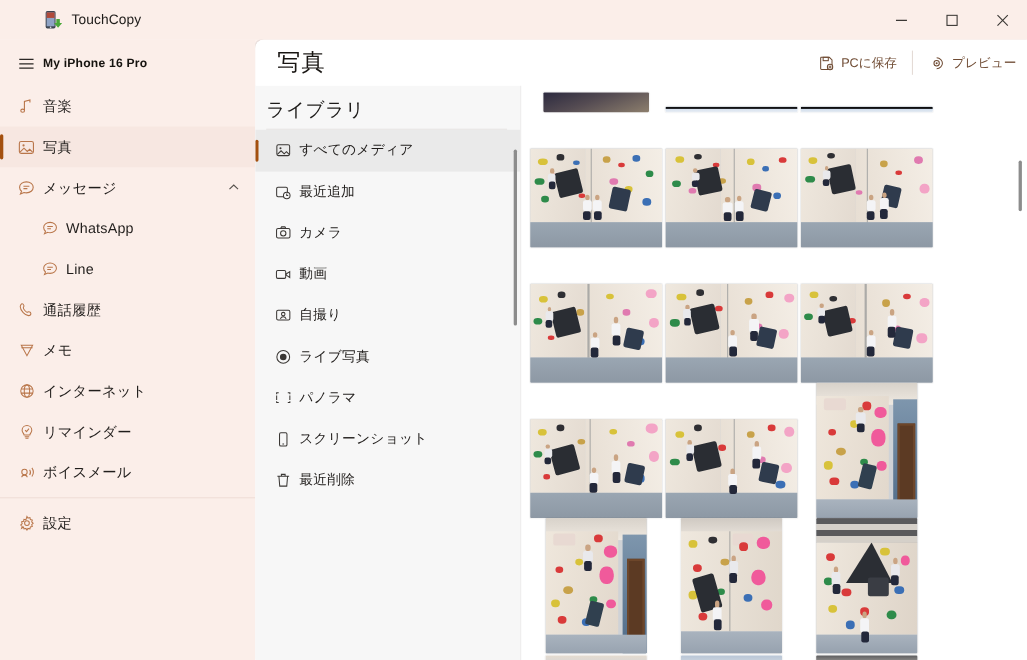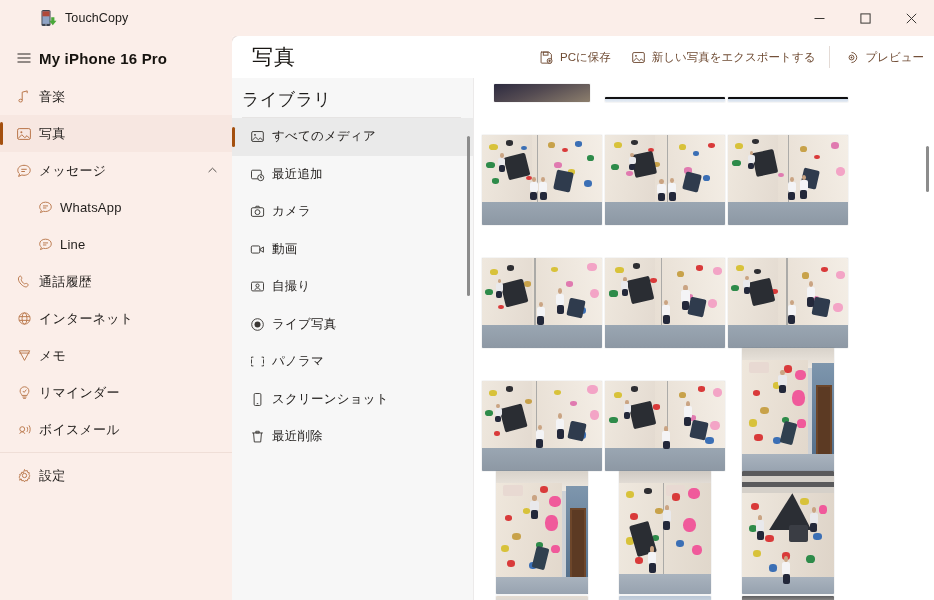--- a/index.html
+++ b/index.html
@@ -68,21 +68,21 @@
     width: 3px; height: 23px; background: #a4500f; border-radius: 2px;
   }
   .ni-icon {
     width: 30px; flex: 0 0 30px;
     display: flex; align-items: center; justify-content: center;
     color: #b9764a;
   }
   .ni-label {
     font-size: 13px; color: #201d1b; letter-spacing: .2px;
   }
-  .nav-item.device .ni-label { font-size: 15px; font-weight: 600; color:#16130f;}
+  .nav-item.device .ni-label { font-size: 11px; font-weight: 600; color:#16130f;}
   .ni-chev { margin-left: auto; margin-right: 14px; color:#55504c; }
   .nav-item.sub { padding-left: 30px; }
   .nav-item.sub .ni-icon { color:#b9764a; }
   .nav-sep {
     height: 1px; background: #efded7; margin: 4px 0 4px 0;
   }
 
   
   .mainpane {
     flex: 1 1 auto;
@@ -348,36 +348,36 @@
               <path d="M3.3 2.2c1 0 1.3.6 1.7 1.7.4 1.1-.5 1.5-.5 2.2 0 1.3 2.1 3.9 3.5 4.4.7.2 1.1-.8 2.1-.5 1.1.3 1.7.7 1.7 1.7 0 .9-1 2.1-2.3 2.1-3.1 0-8-5-8-8.5 0-1.4 1-3.1 1.8-3.1z" fill="none" stroke="currentColor" stroke-width="1"></path>
             </svg>
         </span>
         <span class="ni-label">通話履歴</span>
       </div>
 
 
       <div class="nav-item">
         <span class="ni-icon">
           <svg width="15" height="15" viewBox="0 0 16 16">
+              <path d="M2.5 3h11l-5.5 10.2z" fill="none" stroke="currentColor" stroke-width="1"></path>
+              <path d="M2.5 5.4h11" stroke="currentColor" stroke-width="1"></path>
+            </svg>
+        </span>
+        <span class="ni-label">メモ</span>
+      </div>
+
+      <div class="nav-item">
+        <span class="ni-icon">
+          <svg width="15" height="15" viewBox="0 0 16 16">
               <circle cx="8" cy="8" r="6" fill="none" stroke="currentColor" stroke-width="1"></circle>
               <ellipse cx="8" cy="8" rx="2.6" ry="6" fill="none" stroke="currentColor" stroke-width="1"></ellipse>
               <path d="M2.3 6h11.4M2.3 10h11.4" stroke="currentColor" stroke-width="1"></path>
             </svg>
         </span>
         <span class="ni-label">インターネット</span>
-      </div>
-
-      <div class="nav-item">
-        <span class="ni-icon">
-          <svg width="15" height="15" viewBox="0 0 16 16">
-              <path d="M2.5 3h11l-5.5 10.2z" fill="none" stroke="currentColor" stroke-width="1"></path>
-              <path d="M2.5 5.4h11" stroke="currentColor" stroke-width="1"></path>
-            </svg>
-        </span>
-        <span class="ni-label">メモ</span>
       </div>
 
       <div class="nav-item">
         <span class="ni-icon">
           <svg width="15" height="15" viewBox="0 0 16 16">
               <path d="M8 1.9c2.6 0 4.7 2 4.7 4.6 0 2.2-1.7 3.1-1.9 4.6H5.2C5 9.6 3.3 8.7 3.3 6.5 3.3 3.9 5.4 1.9 8 1.9z" fill="none" stroke="currentColor" stroke-width="1"></path>
               <path d="M5.8 12.8h4.4M6.5 14.2h3" stroke="currentColor" stroke-width="1"></path>
               <path d="M6.2 6.4l1.4 1.5L10 4.9" fill="none" stroke="currentColor" stroke-width="1"></path>
             </svg>
         </span>
@@ -419,30 +419,20 @@
               <svg width="15" height="15" viewBox="0 0 16 16" stroke="currentColor" fill="none" stroke-width="1">
                 <path d="M2.2 2.2h8.4l2.6 2.6v8.4a.8.8 0 0 1-.8.8H3a.8.8 0 0 1-.8-.8V3a.8.8 0 0 1 .8-.8z"></path>
                 <rect x="4.6" y="2.2" width="5" height="3.3"></rect>
                 <circle cx="11.3" cy="11.6" r="2.6" fill="#fff"></circle>
                 <path d="M11.3 10.1v3M9.8 11.6h3"></path>
               </svg>
             </span>
             <span>PCに保存</span>
           </div>
 
-          <div class="tool-btn">
-            <span>
-              <svg width="15" height="15" viewBox="0 0 16 16" stroke="currentColor" fill="none" stroke-width="1">
-                <rect x="1.8" y="2.7" width="12.4" height="10.6" rx="1.5"></rect>
-                <circle cx="5.3" cy="6.2" r="1" fill="currentColor" stroke="none"></circle>
-                <path d="M2.3 12.2l3.6-3.6 3 2.9 2.2-2 2.6 2.7"></path>
-              </svg>
-            </span>
-            <span>新しい写真をエクスポートする</span>
-          </div>
 
           <div class="tool-divider"></div>
 
           <div class="tool-btn">
             <span>
               <svg width="15" height="15" viewBox="0 0 16 16" stroke="currentColor" fill="none" stroke-width="1">
                 <path d="M8 2.6c3.3 0 5.6 3 5.6 5.4S11.3 13.4 8 13.4"></path>
                 <circle cx="8" cy="8" r="2.6"></circle>
                 <circle cx="8" cy="8" r="1" fill="currentColor" stroke="none"></circle>
               </svg>

